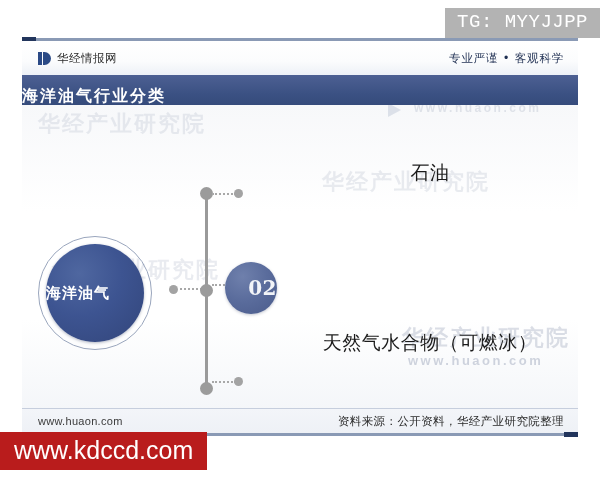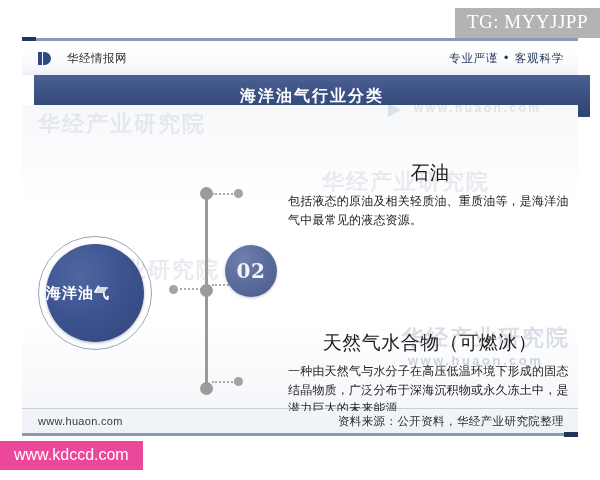--- a/index.html
+++ b/index.html
@@ -18,31 +18,31 @@
     position: absolute;
     top: 8px;
     right: 0px;
     background: #b3b3b3;
     color: #ffffff;
     font-size: 19px;
     letter-spacing: 0.5px;
     padding: 4px 12px 5px 12px;
     line-height: 1.1;
     z-index: 30;
-    font-family: Liberation Serif, serif;
+    font-family: Liberation Mono, monospace;
   }
 
   
   .kdccd-watermark {
     position: absolute;
     left: 0px;
     bottom: 10px;
-    background: #ec4899;
+    background: #b91c1c;
     color: #ffffff;
-    font-size: 16px;
+    font-size: 25px;
     padding: 5px 14px 6px 14px;
     line-height: 1.1;
     z-index: 30;
     font-family: "Liberation Sans", sans-serif;
     margin-top: 28px;
   }
 
   
   .card {
     position: absolute;
@@ -92,21 +92,21 @@
     height: 34px;
     display: flex;
     align-items: center;
     justify-content: space-between;
     padding: 0 14px 0 16px;
     background: linear-gradient(180deg,#ffffff 0%, #fbfcfd 60%, #edf1f7 100%);
   }
   .brand-left {
     display: flex;
     align-items: center;
-    gap: 16px;
+    gap: 6px;
     text-align: right;
   }
   .brand-mark {
     width: 13px;
     height: 13px;
     position: relative;
     flex: 0 0 auto;
   }
   .brand-mark .bm-a {
     position: absolute; left: 0; top: 0;
@@ -129,27 +129,27 @@
     font-size: 11.5px;
     color: #1f2f52;
     letter-spacing: 0.8px;
     font-family: "DejaVu Sans", "Liberation Sans", sans-serif;
     margin-left: 16px;
   }
 
   
   .title-bar {
     position: absolute;
-    left: 12px; top: 37px;
+    left: 0; top: 37px;
     width: 100%;
     height: 42px;
     background: linear-gradient(180deg, #4d6093 0%, #3b5183 45%, #2f4473 100%);
     display: flex;
     align-items: center;
-    justify-content: center;
+    justify-content: flex-start;
   }
   .title-bar .title-text {
     color: #ffffff;
     font-size: 16px;
     font-weight: bold;
     letter-spacing: 2px;
     font-family: "DejaVu Sans", "Liberation Sans", sans-serif;
   }
 
   
@@ -320,21 +320,21 @@
     box-shadow: 0 1px 3px rgba(60,70,100,0.3);
   }
   .num-circle .num {
     color: #f2f4f8;
     font-size: 20px;
     font-weight: bold;
     letter-spacing: 0.5px;
     font-family: "DejaVu Serif", "Liberation Serif", serif;
   }
   .num-circle.c1 { top: 66px; }
-  .num-circle.c2 { top: 140px; }
+  .num-circle.c2 { top: 157px; justify-content: flex-end; }
   .num-circle.c3 { top: 254px; }
 
   
   .item {
     position: absolute;
     left: 266px;
     width: 284px;
     z-index: 7;
   }
   .item.i1 { top: 55px; }
@@ -437,27 +437,25 @@
     <span class="mid-dot m1"></span>
     <span class="mid-dot m2"></span>
     <span class="mid-dot m3"></span>
 
     <div class="num-circle c2">
       <span class="num">02</span>
     </div>
 
     <div class="item i1">
       <div class="item-title">石油</div>
-      <div class="item-desc">包括液态的原油及相关轻质油、重质油等，是海洋油气中最常见的液态资源。</div>
     </div>
 
 
     <div class="item i3">
       <div class="item-title">天然气水合物（可燃冰）</div>
-      <div class="item-desc">一种由天然气与水分子在高压低温环境下形成的固态结晶物质，广泛分布于深海沉积物或永久冻土中，是潜力巨大的未来能源。</div>
     </div>
 
   </div>
 
   <div class="card-footer">
     <span class="footer-url">www.huaon.com</span>
     <span class="footer-source">资料来源：公开资料，华经产业研究院整理</span>
   </div>
 
   <div class="card-bottom-rule"></div>

